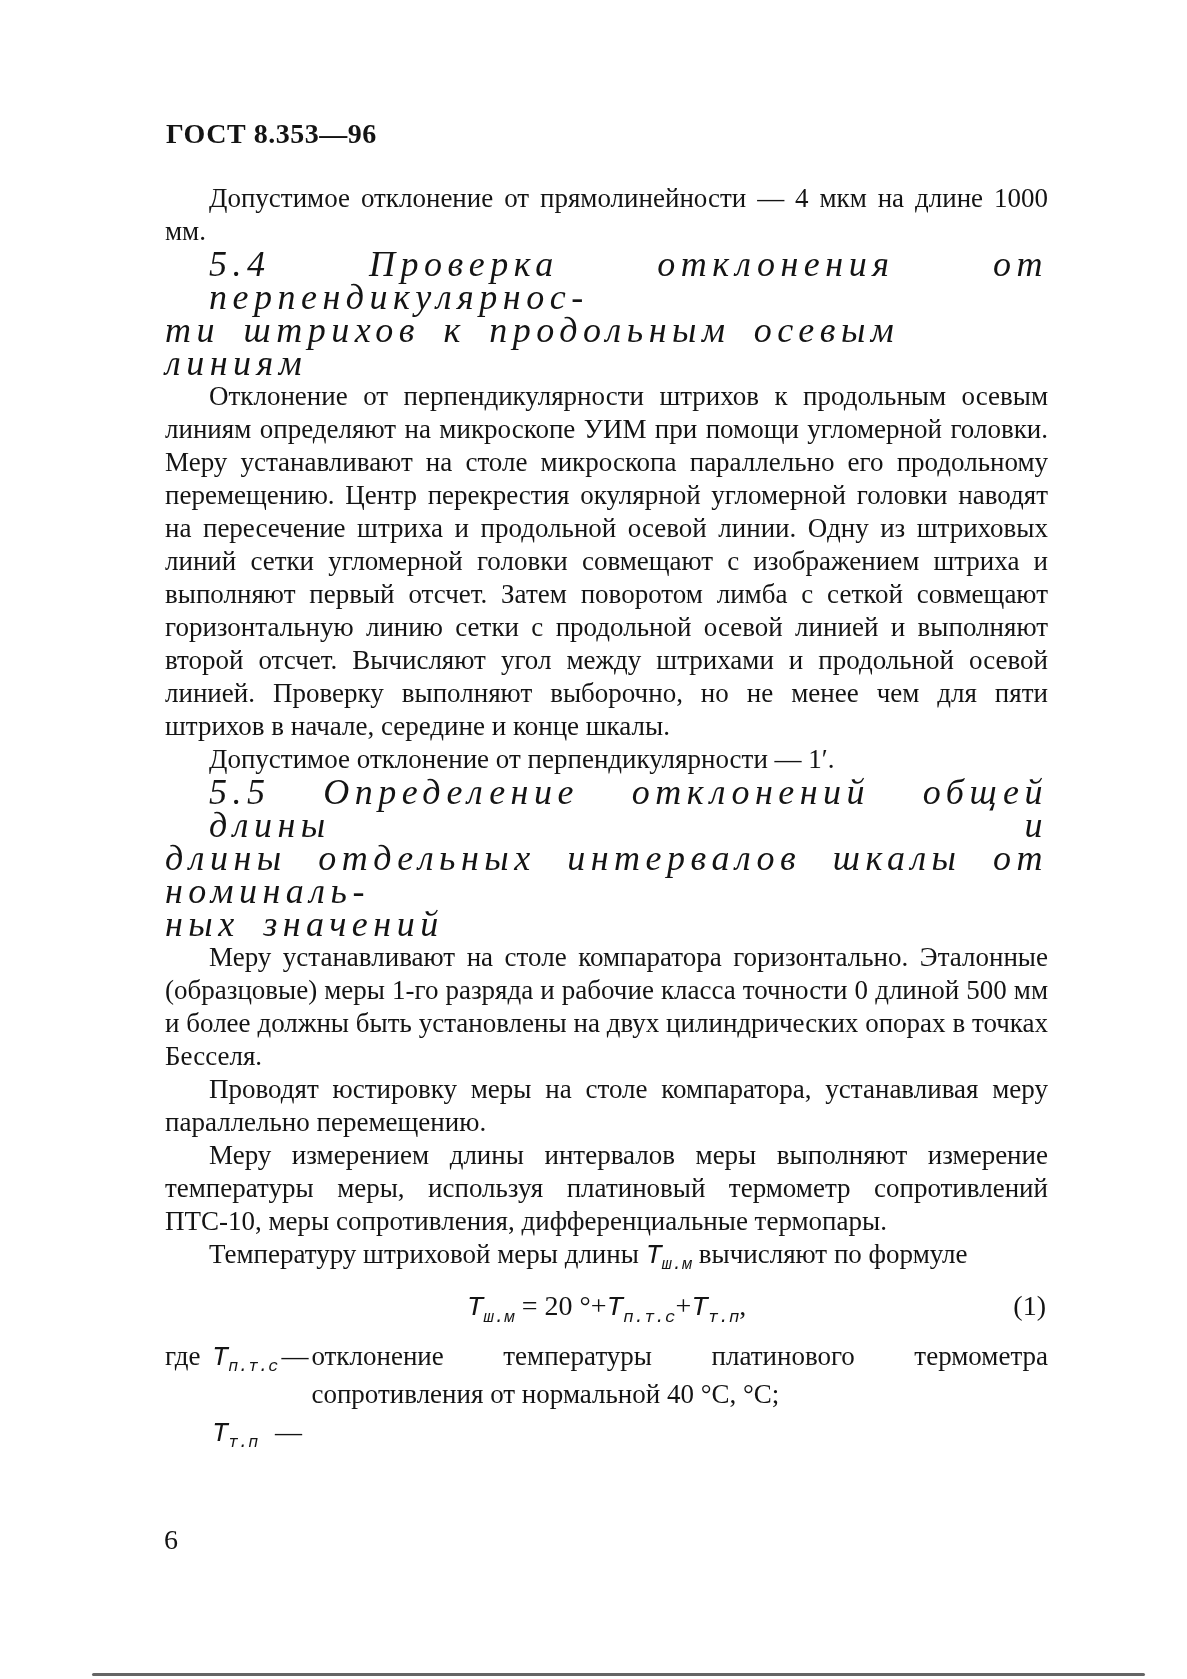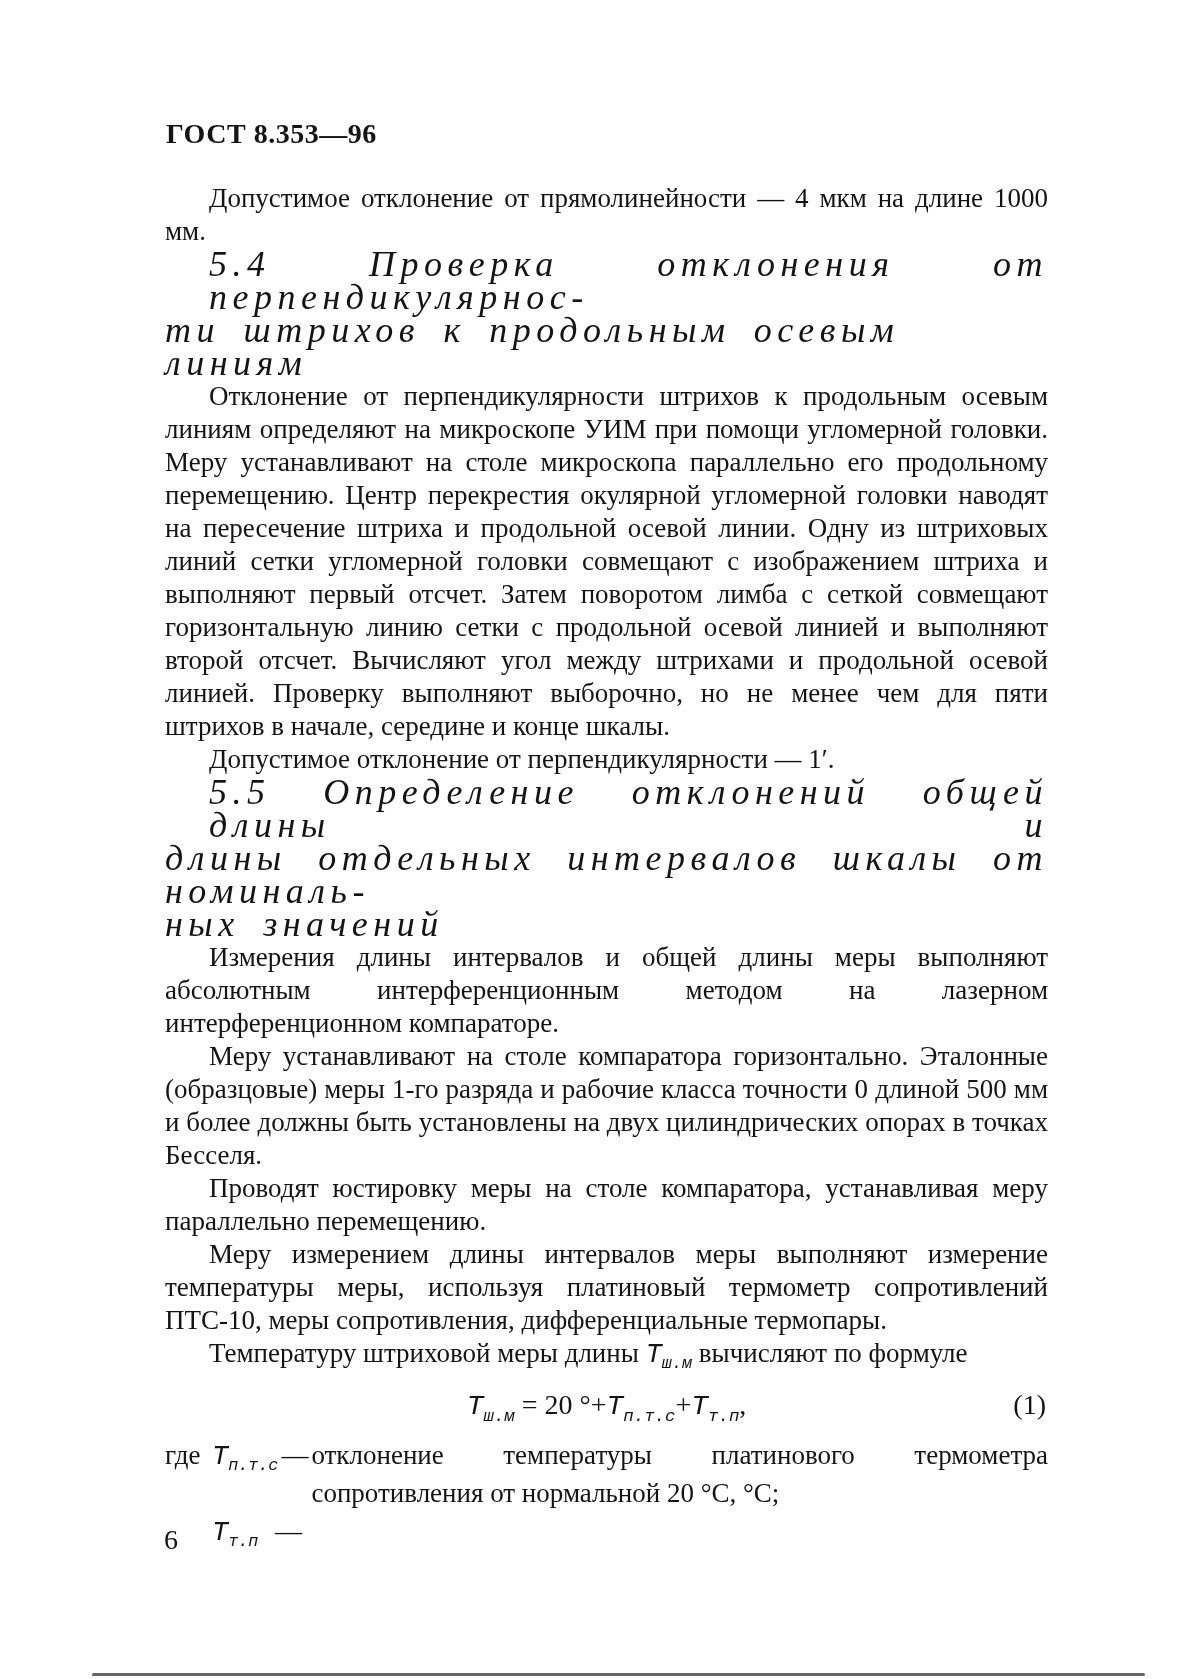--- a/index.html
+++ b/index.html
@@ -105,42 +105,41 @@
     <p class="para">Отклонение от перпендикулярности штрихов к продольным осевым линиям определяют на микроскопе УИМ при помощи угломерной головки. Меру устанавливают на столе микроскопа параллельно его продольному перемещению. Центр перекрестия окулярной угломерной головки наводят на пересечение штриха и продольной осевой линии. Одну из штриховых линий сетки угломерной головки совмещают с изображением штриха и выполняют первый отсчет. Затем поворотом лимба с сеткой совмещают горизонтальную линию сетки с продольной осевой линией и выполняют второй отсчет. Вычисляют угол между штрихами и продольной осевой линией. Проверку выполняют выборочно, но не менее чем для пяти штрихов в начале, середине и конце шкалы.</p>
 
     <p class="para">Допустимое отклонение от перпендикулярности — 1′.</p>
 
     <div class="heading">
       <div class="h-line indent stretch">5.5 Определение отклонений общей длины и</div>
       <div class="h-line stretch">длины отдельных интервалов шкалы от номиналь-</div>
       <div class="h-line">ных значений</div>
     </div>
 
-    <p class="para">Измерения длины интервалов и общей длины меры выполняют абсолютным интерференционным методом на лазерном интерференционном компараторе.</p>
 
     <p class="para">Меру устанавливают на столе компаратора горизонтально. Эталонные (образцовые) меры 1-го разряда и рабочие класса точности 0 длиной 500 мм и более должны быть установлены на двух цилиндрических опорах в точках Бесселя.</p>
 
 
     <p class="para">Проводят юстировку меры на столе компаратора, устанавливая меру параллельно перемещению.</p>
 
     <p class="para">Меру измерением длины интервалов меры выполняют измерение температуры меры, используя платиновый термометр сопротивлений ПТС-10, меры сопротивления, дифференциальные термопары.</p>
 
     <p class="para"><span>Температуру штриховой меры длины </span><i class="var"><span>T</span><sub>ш.м</sub></i><span> вычисляют по формуле</span></p>
 
     <div class="equation">
       <span class="eq-body"><i class="var"><span>T</span><sub>ш.м</sub></i><span> = 20 °+</span><i class="var"><span>T</span><sub>п.т.с</sub></i><span>+</span><i class="var"><span>T</span><sub>т.п</sub></i><span>,</span></span>
       <span class="eq-number">(1)</span>
     </div>
 
     <div class="where">
       <div class="where-item">
         <span class="where-label">где</span>
         <span class="where-var"><i class="var"><span>T</span><sub>п.т.с</sub></i></span>
         <span class="where-dash">—</span>
-        <span class="where-text">отклонение температуры платинового термометра сопротивления от нормальной 20 °С, °С;</span>
+        <span class="where-text">отклонение температуры платинового термометра сопротивления от нормальной 40 °С, °С;</span>
       </div>
       <div class="where-item">
         <span class="where-label"></span>
         <span class="where-var"><i class="var"><span>T</span><sub>т.п</sub></i></span>
         <span class="where-dash">—</span>
       </div>
     </div>
 
   </main>
 

